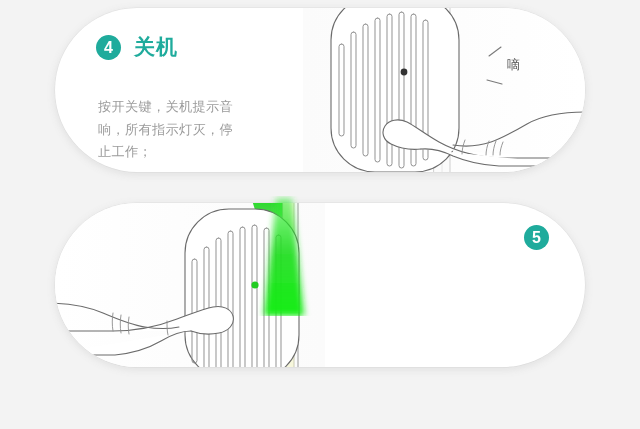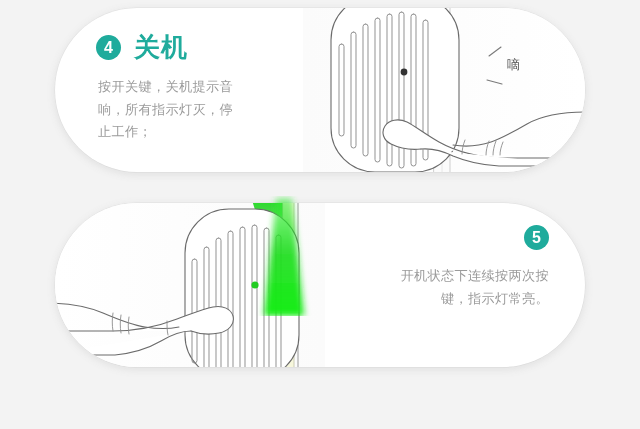--- a/index.html
+++ b/index.html
@@ -77,34 +77,35 @@
     font-size: 16px;
     line-height: 25px;
     text-align: center;
     font-weight: bold;
     flex: 0 0 auto;
     letter-spacing: 0;
   }
 
   .title {
     color: #1fab9c;
-    font-size: 26px;
+    font-size: 21px;
     font-weight: bold;
     letter-spacing: 1px;
     line-height: 26px;
     white-space: nowrap;
   }
 
   .body-text {
     position: absolute;
     color: #9b9b9b;
     font-size: 13.2px;
     line-height: 22.5px;
     letter-spacing: 0.3px;
     white-space: pre-line;
+    margin-top: 20px;
   }
   #card-shutdown .body-text {
     left: 43px;
     top: 68px;
     width: 175px;
     text-align: left;
   }
   #card-nightlight .body-text {
     right: 36px;
     top: 62px;
@@ -298,22 +299,20 @@
           <path d="M 66 112 C 65 118 65 124 66 130" stroke="#8c8c8c" stroke-width="0.9"></path>
           <path d="M 58 110 C 57 116 57 122 58 128" stroke="#8c8c8c" stroke-width="0.9"></path>
         </g>
       </svg>
     </div>
 
     <div class="text-panel">
       <div class="title-row">
         <div class="badge">5</div>
       </div>
-      <div class="body-text">开机状态下连续按两次按
-键，指示灯常亮。</div>
     </div>
   </div>
 
   <svg id="night-beam" viewBox="0 0 70 120">
     <defs>
       <linearGradient id="beamGrad" x1="0" y1="1" x2="0" y2="0">
         <stop offset="0%" stop-color="#11ee11" stop-opacity="1"></stop>
         <stop offset="55%" stop-color="#22dd22" stop-opacity="0.92"></stop>
         <stop offset="100%" stop-color="#33ee33" stop-opacity="0.55"></stop>
       </linearGradient>

